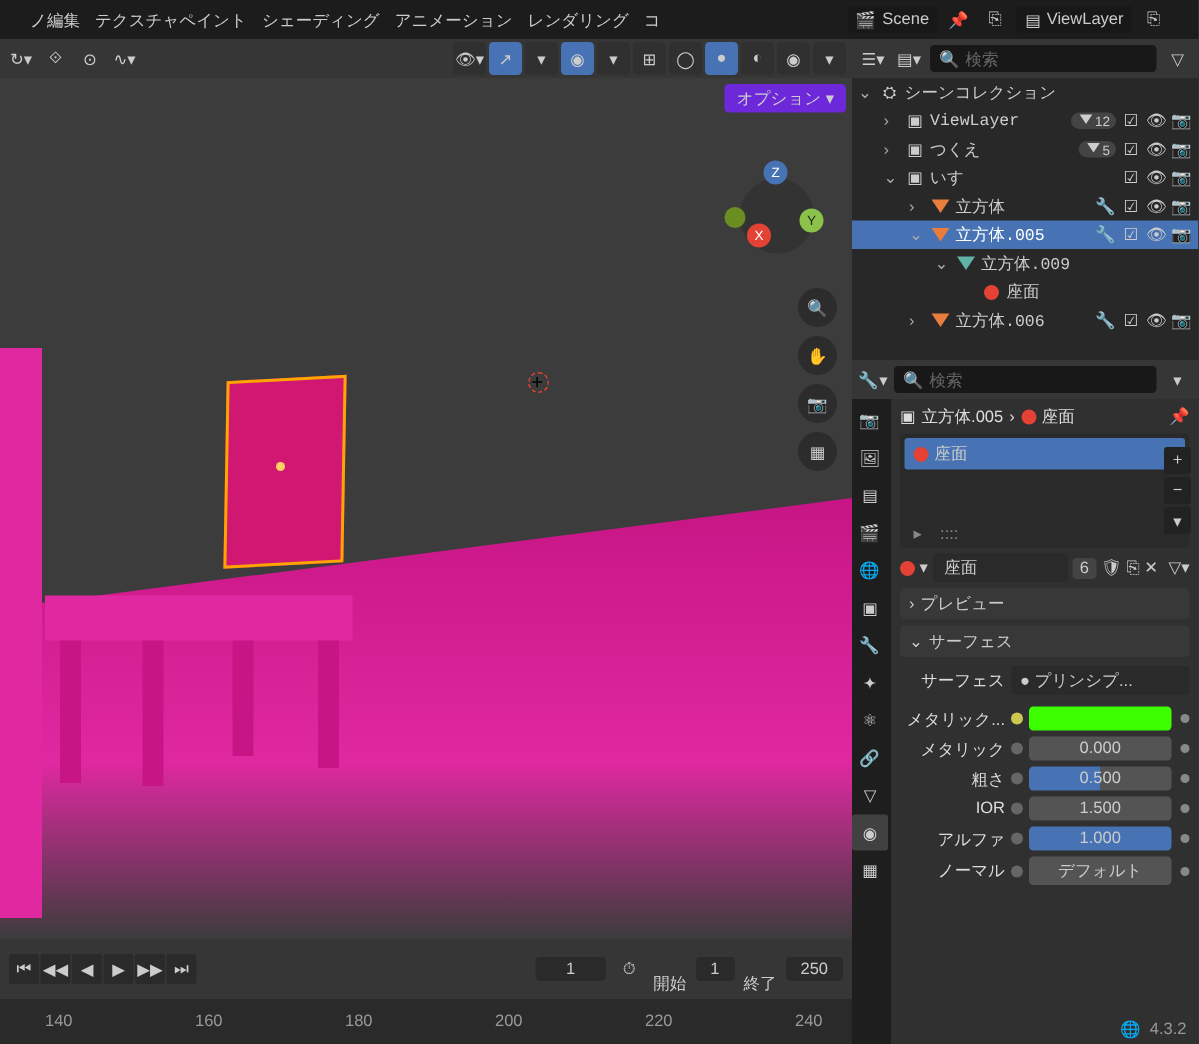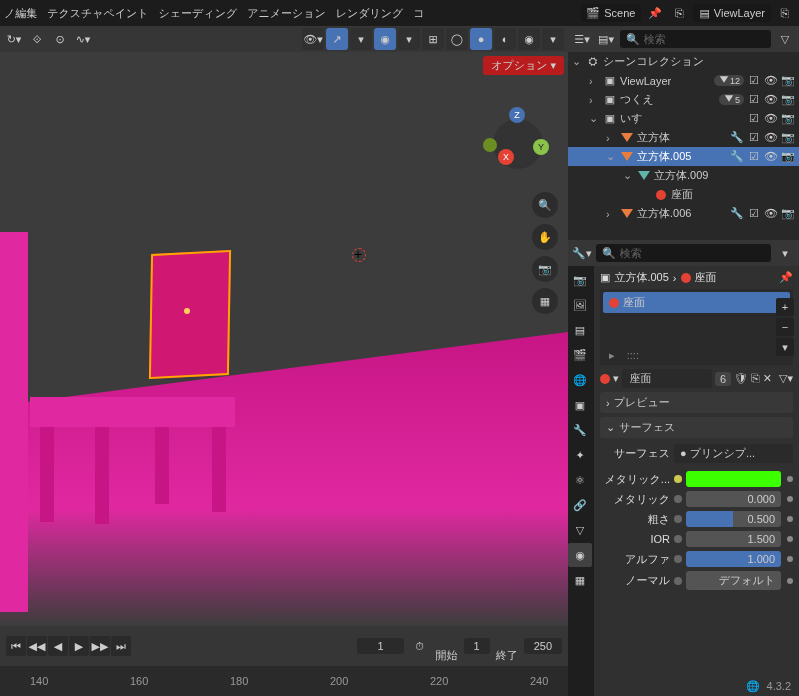--- a/index.html
+++ b/index.html
@@ -1,36 +1,36 @@
 <!DOCTYPE html>
 <html><head>
 <meta charset="utf-8">
 <style>
 * { margin: 0; padding: 0; box-sizing: border-box; font-family: sans-serif; font-size: 11px; }
 body { background: #2b2b2b; color: #ccc; width: 799px; height: 696px; overflow: hidden; position: relative; }
-.top-header { height: 26px; background: #1c1c1c; display: flex; align-items: center; padding: 0 4px; gap: 10px; }
+.top-header { height: 26px; background: #1c1c1c; display: flex; align-items: center; padding: 0 20px; gap: 10px; }
 .top-header span { color: #ccc; cursor: pointer; }
 .top-header .right { margin-left: auto; display: flex; gap: 4px; align-items: center; }
 .scene-box { background: #181818; height: 18px; padding: 0 6px; display: flex; align-items: center; border-radius: 3px; gap: 4px; }
 .icon-btn { width: 20px; height: 20px; display: flex; align-items: center; justify-content: center; border-radius: 3px; cursor: pointer; }
 
 .main-layout { display: flex; height: 670px; }
 .viewport-col { width: 568px; display: flex; flex-direction: column; }
 .right-col { width: 231px; display: flex; flex-direction: column; }
 
 
 .vp-header { height: 26px; background: #363636; display: flex; align-items: center; padding: 0 4px; gap: 3px; }
 .vp-header .spacer { flex: 1; }
 .vp-icons { display: flex; gap: 2px; }
 .vp-icons .icon-btn { width: 22px; height: 22px; background: #303030; }
 .vp-icons .icon-btn.active { background: #4772b3; }
 
 
 .viewport { flex: 1; background: #3c3c3c; position: relative; overflow: hidden; }
-.options-btn { position: absolute; right: 4px; top: 4px; background: #b91c1c; padding: 2px 8px; border-radius: 3px; display: flex; align-items: center; gap: 3px; }
+.options-btn { position: absolute; right: 4px; top: 4px; background: #6d28d9; padding: 2px 8px; border-radius: 3px; display: flex; align-items: center; gap: 3px; }
 .gizmo { position: absolute; right: 15px; top: 55px; width: 70px; height: 70px; }
 .gizmo .axis-x { position: absolute; left: 15px; top: 42px; width: 16px; height: 16px; border-radius: 50%; background: #e34234; color: #fff; font-size: 9px; display: flex; align-items: center; justify-content: center; }
 .gizmo .axis-y { position: absolute; left: 50px; top: 32px; width: 16px; height: 16px; border-radius: 50%; background: #8bc34a; color: #222; font-size: 9px; display: flex; align-items: center; justify-content: center; }
 .gizmo .axis-z { position: absolute; left: 26px; top: 0; width: 16px; height: 16px; border-radius: 50%; background: #4772b3; color: #fff; font-size: 9px; display: flex; align-items: center; justify-content: center; }
 .gizmo .axis-neg { position: absolute; left: 0px; top: 31px; width: 14px; height: 14px; border-radius: 50%; background: #6b8e23; }
 .gizmo .bg { position: absolute; left: 10px; top: 12px; width: 50px; height: 50px; border-radius: 50%; background: rgba(0,0,0,0.15); }
 .nav-tools { position: absolute; right: 10px; top: 140px; display: flex; flex-direction: column; gap: 6px; }
 .nav-tools .tool { width: 26px; height: 26px; background: rgba(40,40,40,0.8); border-radius: 50%; display: flex; align-items: center; justify-content: center; }
 
 
@@ -60,21 +60,21 @@
 
 
 .outliner-header { height: 26px; background: #363636; display: flex; align-items: center; padding: 0 4px; gap: 4px; }
 .search-field { flex: 1; background: #181818; height: 18px; border-radius: 3px; padding: 0 6px; display: flex; align-items: center; gap: 4px; }
 .outliner { flex: 0 0 188px; background: #282828; overflow: auto; }
 .tree-row { display: flex; align-items: center; height: 19px; padding: 0 4px; gap: 3px; }
 .tree-row.sel { background: #4772b3; }
 .tree-row .indent { width: 14px; flex-shrink: 0; }
 .tree-row .toggle { width: 11px; color: #aaa; cursor: pointer; }
 .tree-row .ico { width: 14px; display: flex; align-items: center; justify-content: center; }
-.tree-row .label { flex: 1; }
+.tree-row .label { flex: 1; font-family: Liberation Mono, monospace; }
 .tree-row .label.active { color: #fff; }
 .tree-row .cnt { background: #444; border-radius: 6px; padding: 0 4px; font-size: 9px; }
 .tree-row .vis { display: flex; gap: 3px; margin-left: auto; }
 .tree-row .vis .v { width: 14px; text-align: center; cursor: pointer; color: #ccc; }
 
 
 .props-header { height: 26px; background: #363636; display: flex; align-items: center; padding: 0 4px; gap: 4px; }
 .props-body { flex: 1; background: #303030; display: flex; overflow: hidden; }
 .tabs-col { width: 26px; background: #1e1e1e; display: flex; flex-direction: column; gap: 1px; padding: 2px 0; }
 .tabs-col .tab { width: 24px; height: 24px; display: flex; align-items: center; justify-content: center; cursor: pointer; border-radius: 2px; }
@@ -84,21 +84,21 @@
 .mat-slot { background: #2a2a2a; border-radius: 3px; padding: 3px; display: flex; flex-direction: column; gap: 3px; }
 .mat-slot .slot { background: #4772b3; padding: 3px 6px; border-radius: 2px; display: flex; align-items: center; gap: 4px; }
 .slot-btns { position: absolute; right: 5px; top: 32px; display: flex; flex-direction: column; gap: 2px; }
 .slot-btns .sb { width: 18px; height: 18px; background: #222; display: flex; align-items: center; justify-content: center; border-radius: 2px; }
 .mat-name { display: flex; align-items: center; gap: 3px; }
 .mat-name .nm { background: #2a2a2a; padding: 2px 8px; border-radius: 3px; flex: 1; }
 .panel-hdr { background: #383838; padding: 3px 6px; border-radius: 3px; display: flex; align-items: center; gap: 4px; }
 .prop-row { display: flex; align-items: center; gap: 4px; padding: 2px 0; }
 .prop-row .plabel { width: 70px; text-align: right; color: #ddd; }
 .prop-row .pdot { width: 8px; height: 8px; border-radius: 50%; background: #666; }
-.prop-row .pval { flex: 1; background: #545454; padding: 2px 6px; border-radius: 3px; text-align: right; }
+.prop-row .pval { flex: 1; background: #545454; padding: 2px 6px; border-radius: 3px; text-align: center; }
 .prop-row .pval.half { background: linear-gradient(90deg, #4772b3 50%, #545454 50%); }
 .prop-row .pval.full { background: #4772b3; }
 .prop-row .pcolor { flex: 1; height: 16px; border-radius: 3px; }
 .prop-row .pdot2 { width: 6px; height: 6px; border-radius: 50%; background: #888; margin-left: 2px; }
 
 .status-bar { position: absolute; bottom: 0; right: 0; height: 20px; display: flex; align-items: center; padding: 0 8px; gap: 6px; color: #999; font-size: 10px; }
 .tri { width: 0; height: 0; border-left: 6px solid transparent; border-right: 6px solid transparent; border-top: 9px solid #e87d3e; display: inline-block; }
 .tri.teal { border-top-color: #5fb3a8; }
 .circ { width: 10px; height: 10px; border-radius: 50%; display: inline-block; }
 </style>

